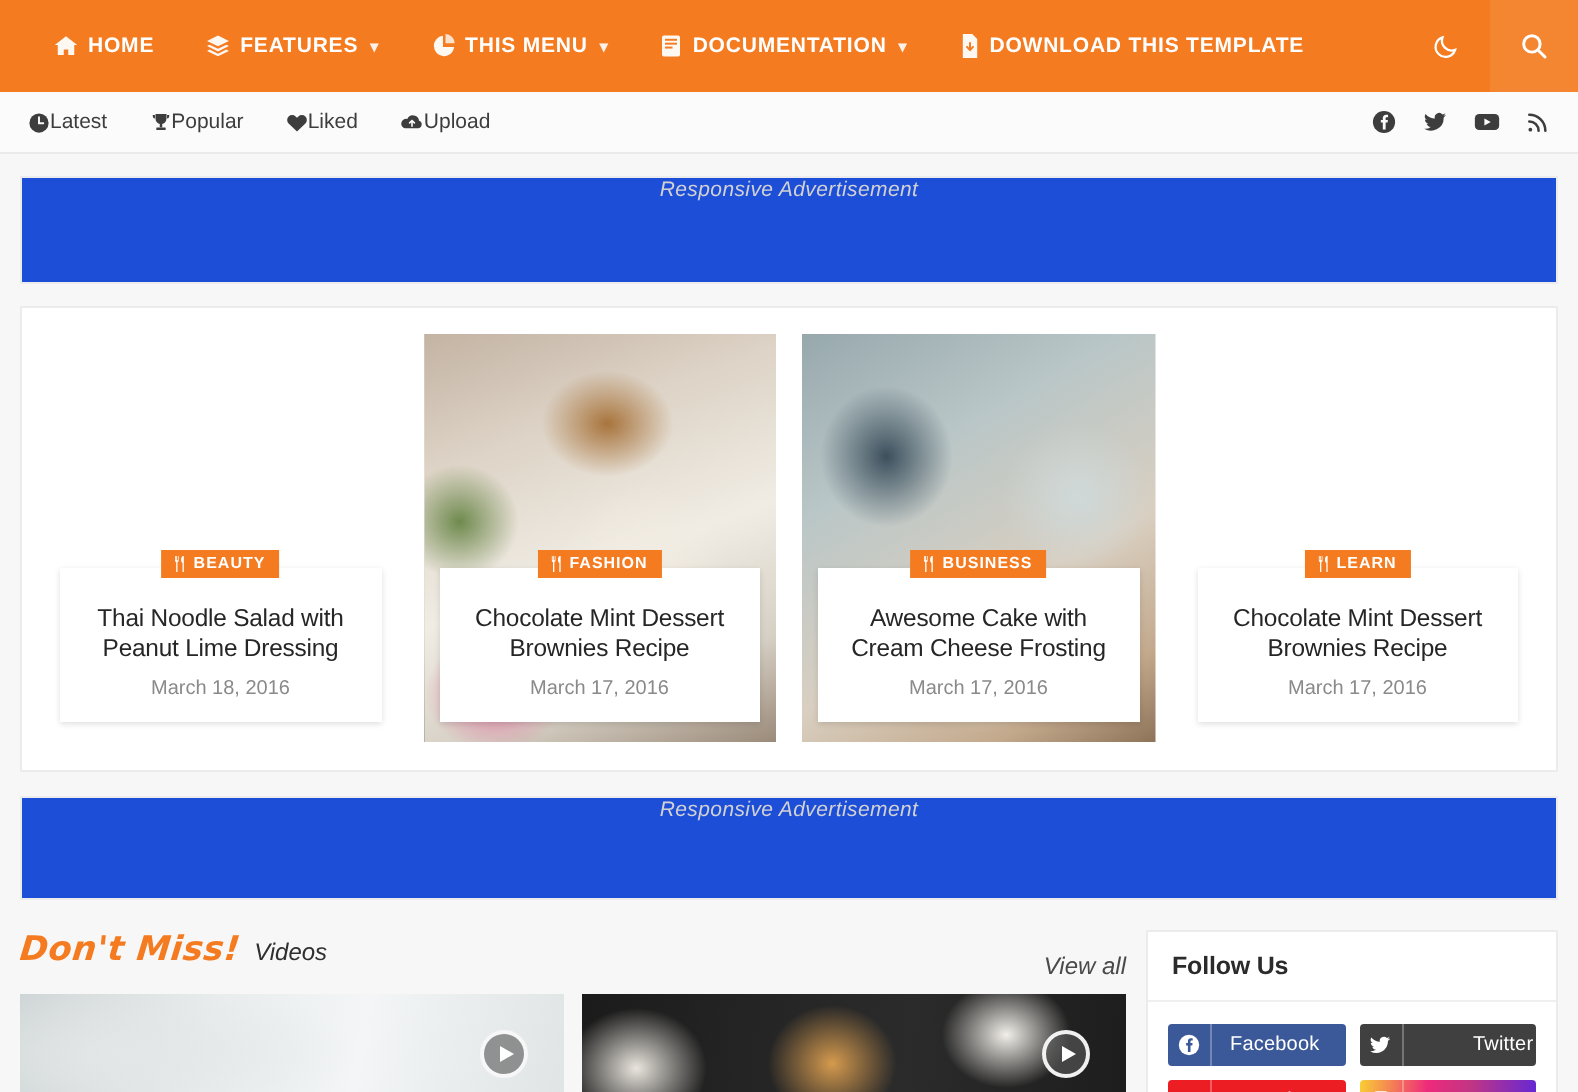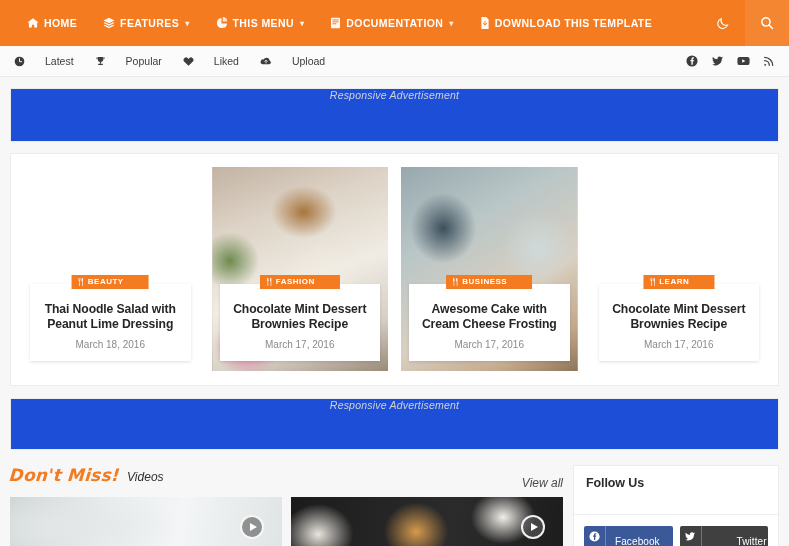--- a/index.html
+++ b/index.html
@@ -81,21 +81,21 @@
     height: 31px;
     background: #fbfbfb;
     border-bottom: 1px solid #eaeaea;
     display: flex;
     align-items: center;
     padding: 0 14px;
     position: relative;
   }
   .sub-items { display: flex; align-items: center; }
   .sub-item {
-    display: flex; align-items: center; gap: 20px;
+    display: flex; align-items: center; gap: 0;
     font-size: 10.5px;
     color: #3d3d3d;
     padding-right: 21px;
     cursor: pointer;
   }
   .sub-social {
     position: absolute;
     right: 14px;
     display: flex;
     align-items: center;
@@ -153,30 +153,30 @@
   }
   .fcard-badge {
     position: absolute;
     top: -9px; left: 50%;
     transform: translateX(-50%);
     background: #f47b20;
     color: #fff;
     font-size: 8px;
     font-weight: 700;
     letter-spacing: .5px;
-    padding: 3px 25px 3px 6px;
+    padding: 3px 7px 3px 6px;
     display: flex;
     align-items: center;
     gap: 3px;
     white-space: nowrap;
     line-height: 1;
   }
   .fcard-title {
     font-size: 12.2px;
-    font-weight: 700;
+    font-weight: 400;
     color: #262626;
     line-height: 1.28;
     letter-spacing: -0.1px;
   }
   .fcard-date {
     margin-top: 6px;
     font-size: 10px;
     color: #8a8a8a;
   }
 
@@ -250,40 +250,40 @@
     margin-left: 2px;
   }
 
   
   .sidebar { width: 206px; flex: 0 0 206px; }
   .widget {
     background: #fff;
     border: 1px solid #ececec;
   }
   .widget-head {
-    padding: 10px 12px 24px 12px;
+    padding: 10px 12px 10px 12px;
     border-bottom: 1px solid #efefef;
   }
   .widget-title {
     font-size: 12.5px;
     font-weight: 700;
     color: #2b2b2b;
     letter-spacing: -0.1px;
   }
   .social-grid {
     padding: 11px 10px 10px 10px;
     display: grid;
     grid-template-columns: 1fr 1fr;
     gap: 7px;
   }
   .social-btn {
     height: 21px;
     border-radius: 2px;
     display: flex;
-    align-items: flex-end;
+    align-items: center;
     color: #fff;
     font-size: 10px;
     cursor: pointer;
     overflow: hidden;
   }
   .social-btn .sb-ico {
     width: 22px;
     display: flex; align-items: center; justify-content: center;
     border-right: 1px solid rgba(255,255,255,.28);
     height: 100%;

